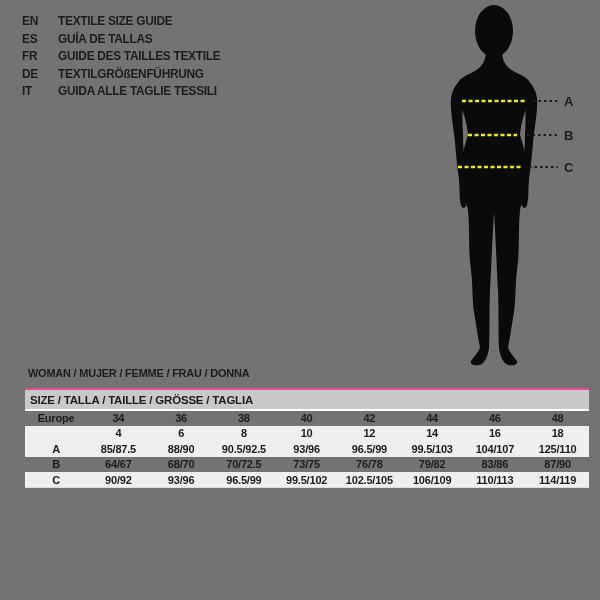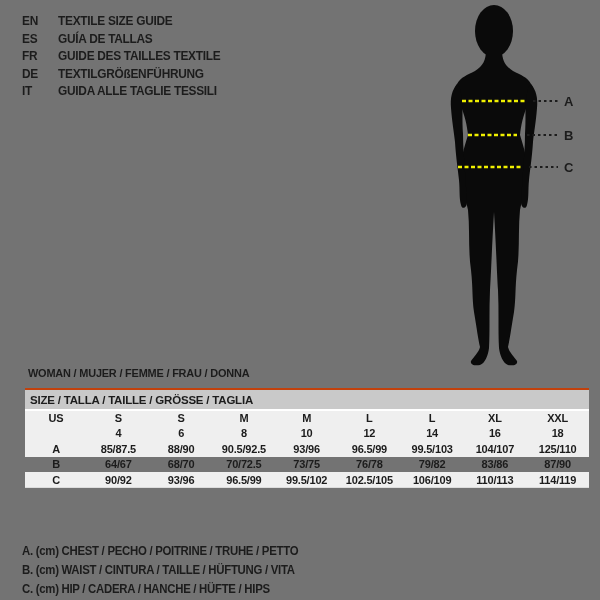--- a/index.html
+++ b/index.html
@@ -26,21 +26,21 @@
   .figure svg{display:block;width:190px;height:375px;}
   .figure text{font-family:"Liberation Sans",sans-serif;font-size:13px;font-weight:bold;fill:var(--ink);}
 
   
   .size-section{position:absolute;top:367px;left:25px;width:564px;}
   .group-title{font-size:11.5px;font-weight:bold;letter-spacing:-0.2px;margin-left:3px;}
   table.size-table{width:564px;border-collapse:collapse;table-layout:fixed;margin-top:9px;}
   table.size-table td,table.size-table th{font-size:11px;font-weight:bold;letter-spacing:-0.2px;
     text-align:center;vertical-align:middle;height:15.5px;padding:0;}
   tr.table-header th{background:var(--header-bg);text-align:left;padding-left:5px;height:21px;
-    font-size:11.5px;border-top:2px solid #c2410c;border-bottom:2px solid #fff;}
+    font-size:11.5px;border-top:2px solid #ec4899;border-bottom:2px solid #fff;}
   td.row-label{text-align:left;padding-left:5px;}
   tr.shade td{background:var(--shade-bg);}
   tr.last td{border-bottom:1px solid #dcdcdc;}
 
   
   .legend{position:absolute;top:542px;left:22px;}
   .legend-row{font-size:12px;font-weight:bold;line-height:19px;letter-spacing:-0.3px;white-space:nowrap;}
 </style>
 </head>
 <body>
@@ -158,30 +158,30 @@
           <col>
           <col>
           <col>
       </colgroup>
       <thead>
         <tr class="table-header">
           <th colspan="9">SIZE / TALLA / TAILLE / GRÖSSE / TAGLIA</th>
         </tr>
       </thead>
       <tbody>
-          <tr class="shade">
-            <td class="row-label">US</td>
-            <td>S</td>
-            <td>S</td>
-            <td>M</td>
-            <td>M</td>
-            <td>L</td>
-            <td>L</td>
-            <td>XL</td>
-            <td>XXL</td>
+          <tr>
+            <td class="row-label">Europe</td>
+            <td>34</td>
+            <td>36</td>
+            <td>38</td>
+            <td>40</td>
+            <td>42</td>
+            <td>44</td>
+            <td>46</td>
+            <td>48</td>
           </tr>
           <tr class="shade">
             <td class="row-label"></td>
             <td>4</td>
             <td>6</td>
             <td>8</td>
             <td>10</td>
             <td>12</td>
             <td>14</td>
             <td>16</td>
@@ -217,19 +217,14 @@
             <td>99.5/102</td>
             <td>102.5/105</td>
             <td>106/109</td>
             <td>110/113</td>
             <td>114/119</td>
           </tr>
         </tbody>
     </table>
   </div>
 
-  <div class="legend">
-    <div class="legend-row condensed">A. (cm) CHEST / PECHO / POITRINE / TRUHE / PETTO</div>
-    <div class="legend-row condensed">B. (cm) WAIST / CINTURA / TAILLE / HÜFTUNG / VITA</div>
-    <div class="legend-row condensed">C. (cm) HIP / CADERA / HANCHE / HÜFTE / HIPS</div>
-  </div>
 
 </div>
 
 </body></html>

